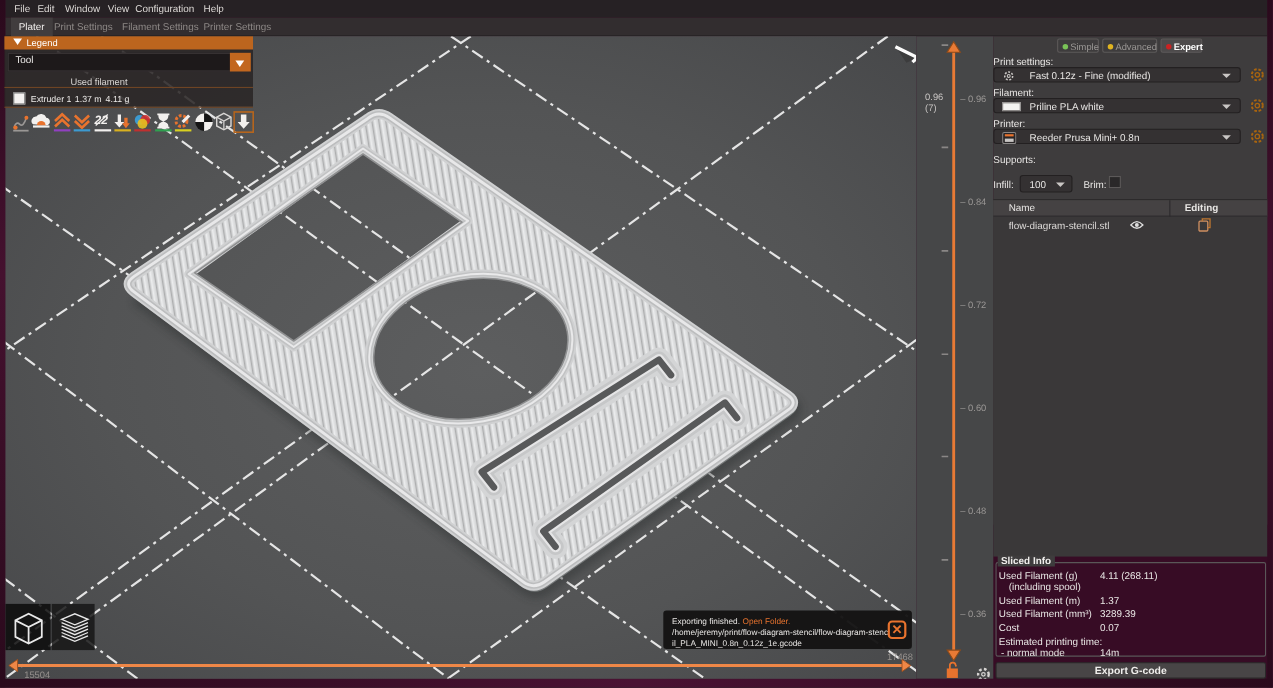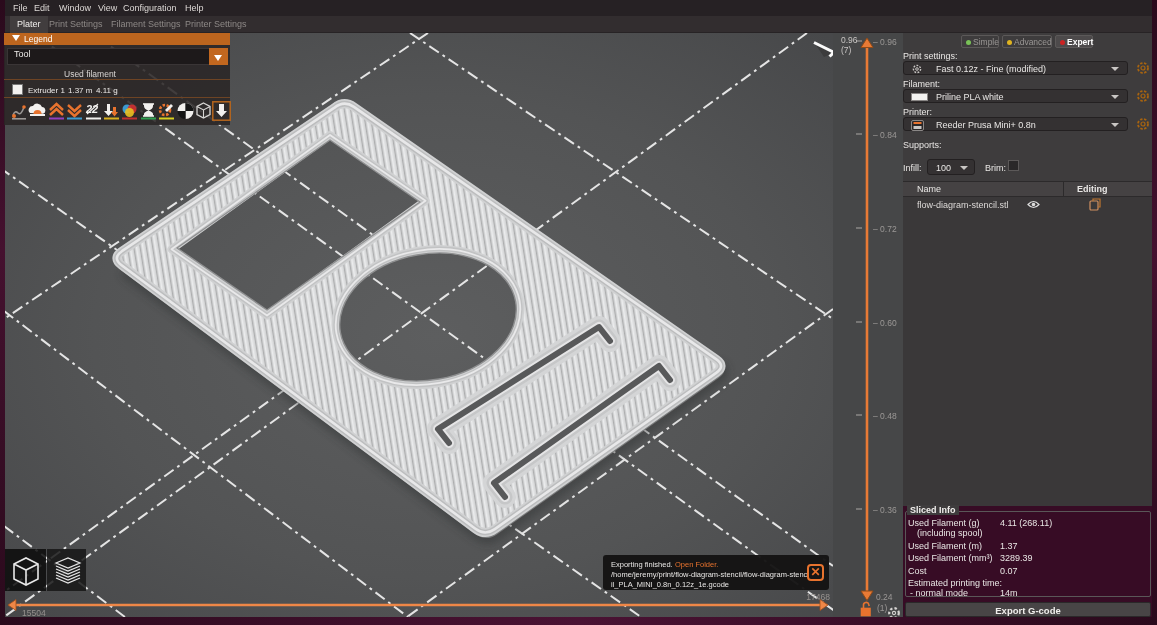--- a/index.html
+++ b/index.html
@@ -17,21 +17,21 @@
   
   #strip { left:833px; top:33px; width:70px; height:584px; background:#464748; }
   
   #sidebar { left:903px; top:33px; width:249px; height:444px; background:#3e3c3d; color:#e8e6e4; font-size:9px; }
   .label { position:absolute; color:#e8e6e4; }
   .combo { position:absolute; background:#343132; border:1px solid #232021; border-radius:3px; color:#e8e6e4; }
   .combo .txt { position:absolute; top:2px; }
   .arr { position:absolute; width:0; height:0; border-left:4px solid transparent; border-right:4px solid transparent; border-top:4px solid #c9c6c4; }
   .modebtn { position:absolute; height:13px; border:1px solid #5c5959; border-radius:2px; color:#9a9795; font-size:9px; }
   .dot { position:absolute; width:5px; height:5px; border-radius:50%; top:4px; left:4px; }
-  .ticklab { position:absolute; color:#9b9896; font-size:8.5px; }
+  .ticklab { position:absolute; color:#9b9896; font-size:8.5px;margin-top:48px; }
 </style>
 </head>
 <body>
 
   <div class="abs" style="left:0;top:0;width:5px;height:625px;background:linear-gradient(#2a0a1c,#45112f 40%,#2a0a1c)"></div>
   <div class="abs" style="left:1152px;top:0;width:5px;height:625px;background:linear-gradient(#2a0a1c,#45112f 40%,#2a0a1c)"></div>
   <div class="abs" style="left:0;top:617px;width:1157px;height:8px;background:linear-gradient(90deg,#2a0a1c,#4a1233 50%,#2a0a1c)"></div>
 
   <div id="menubar" class="abs">
     <span style="left:8px">File</span>
@@ -134,21 +134,21 @@
           <line x1="16" y1="605" x2="820" y2="605" stroke="#ef8747" stroke-width="2.6"></line>
           <path d="M 16,599.5 L 16,610.5 L 8,605 Z" fill="#ef8747" stroke="#a14e1a" stroke-width="0.8"></path>
           <path d="M 820,599.5 L 820,610.5 L 828,605 Z" fill="#ef8747" stroke="#a14e1a" stroke-width="0.8"></path>
           <text x="22" y="616" font-size="8.5" fill="#96918e" font-family="Liberation Sans">15504</text>
           <text x="830" y="600" font-size="8.5" fill="#96918e" text-anchor="end" font-family="Liberation Sans">17468</text>
         </g>
       </g>
     </svg>
   </div>
 
-  <div id="legend" class="abs" style="left:4px;top:33px;width:226px;height:92px;background:rgba(42,37,38,0.88)">
+  <div id="legend" class="abs" style="left:4px;top:33px;width:226px;height:64px;background:rgba(42,37,38,0.88)">
     <div class="abs" style="left:0;top:0;width:226px;height:12px;background:#bc651e;color:#fff;font-size:8.5px">
       <span class="abs" style="left:8px;top:2px;width:0;height:0;border-left:4px solid transparent;border-right:4px solid transparent;border-top:6px solid #fff"></span>
       <span class="abs" style="left:20px;top:1px">Legend</span>
     </div>
     <div class="abs" style="left:3px;top:15px;width:220px;height:17px;background:#1d191a;border:1px solid #3a3536;color:#eceae8;font-size:9px">
       <span class="abs" style="left:6px;top:0">Tool</span>
       <span class="abs" style="left:201px;top:-1px;width:19px;height:17px;background:#c2671f"></span>
       <span class="abs" style="left:206px;top:6px;width:0;height:0;border-left:4.5px solid transparent;border-right:4.5px solid transparent;border-top:6px solid #fff"></span>
     </div>
     <div class="abs" style="left:60px;top:36px;color:#d8d5d3;font-size:8.5px">Used filament</div>

